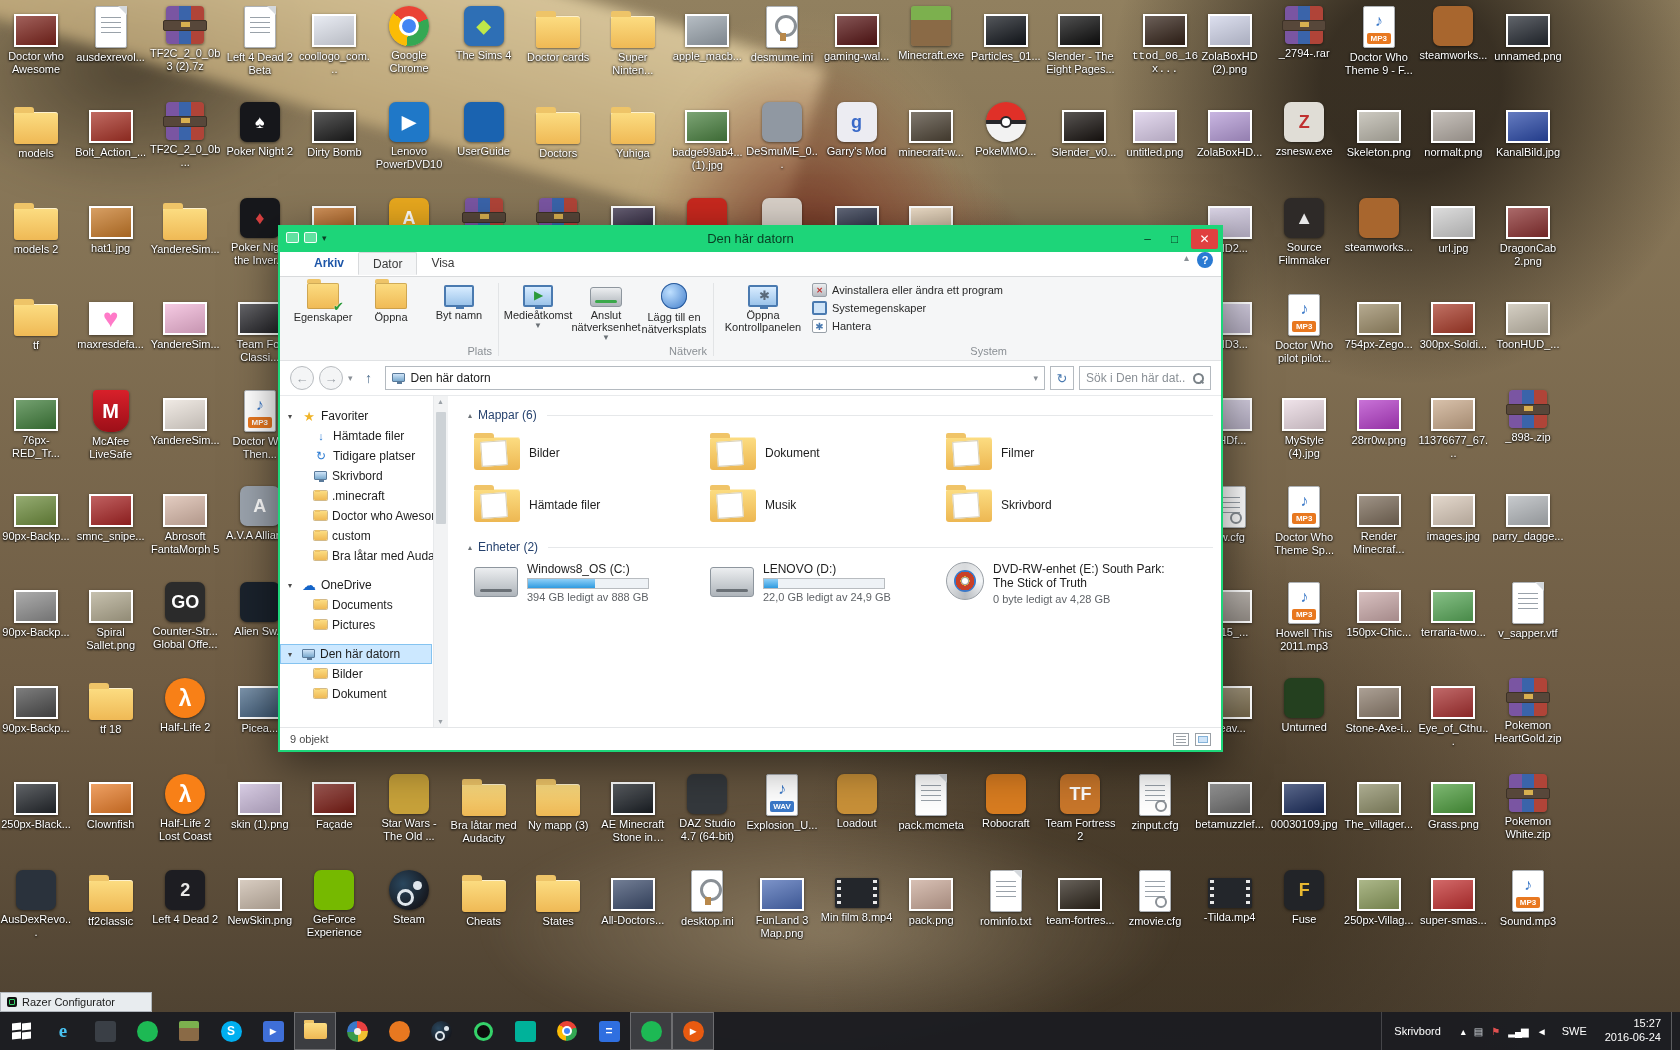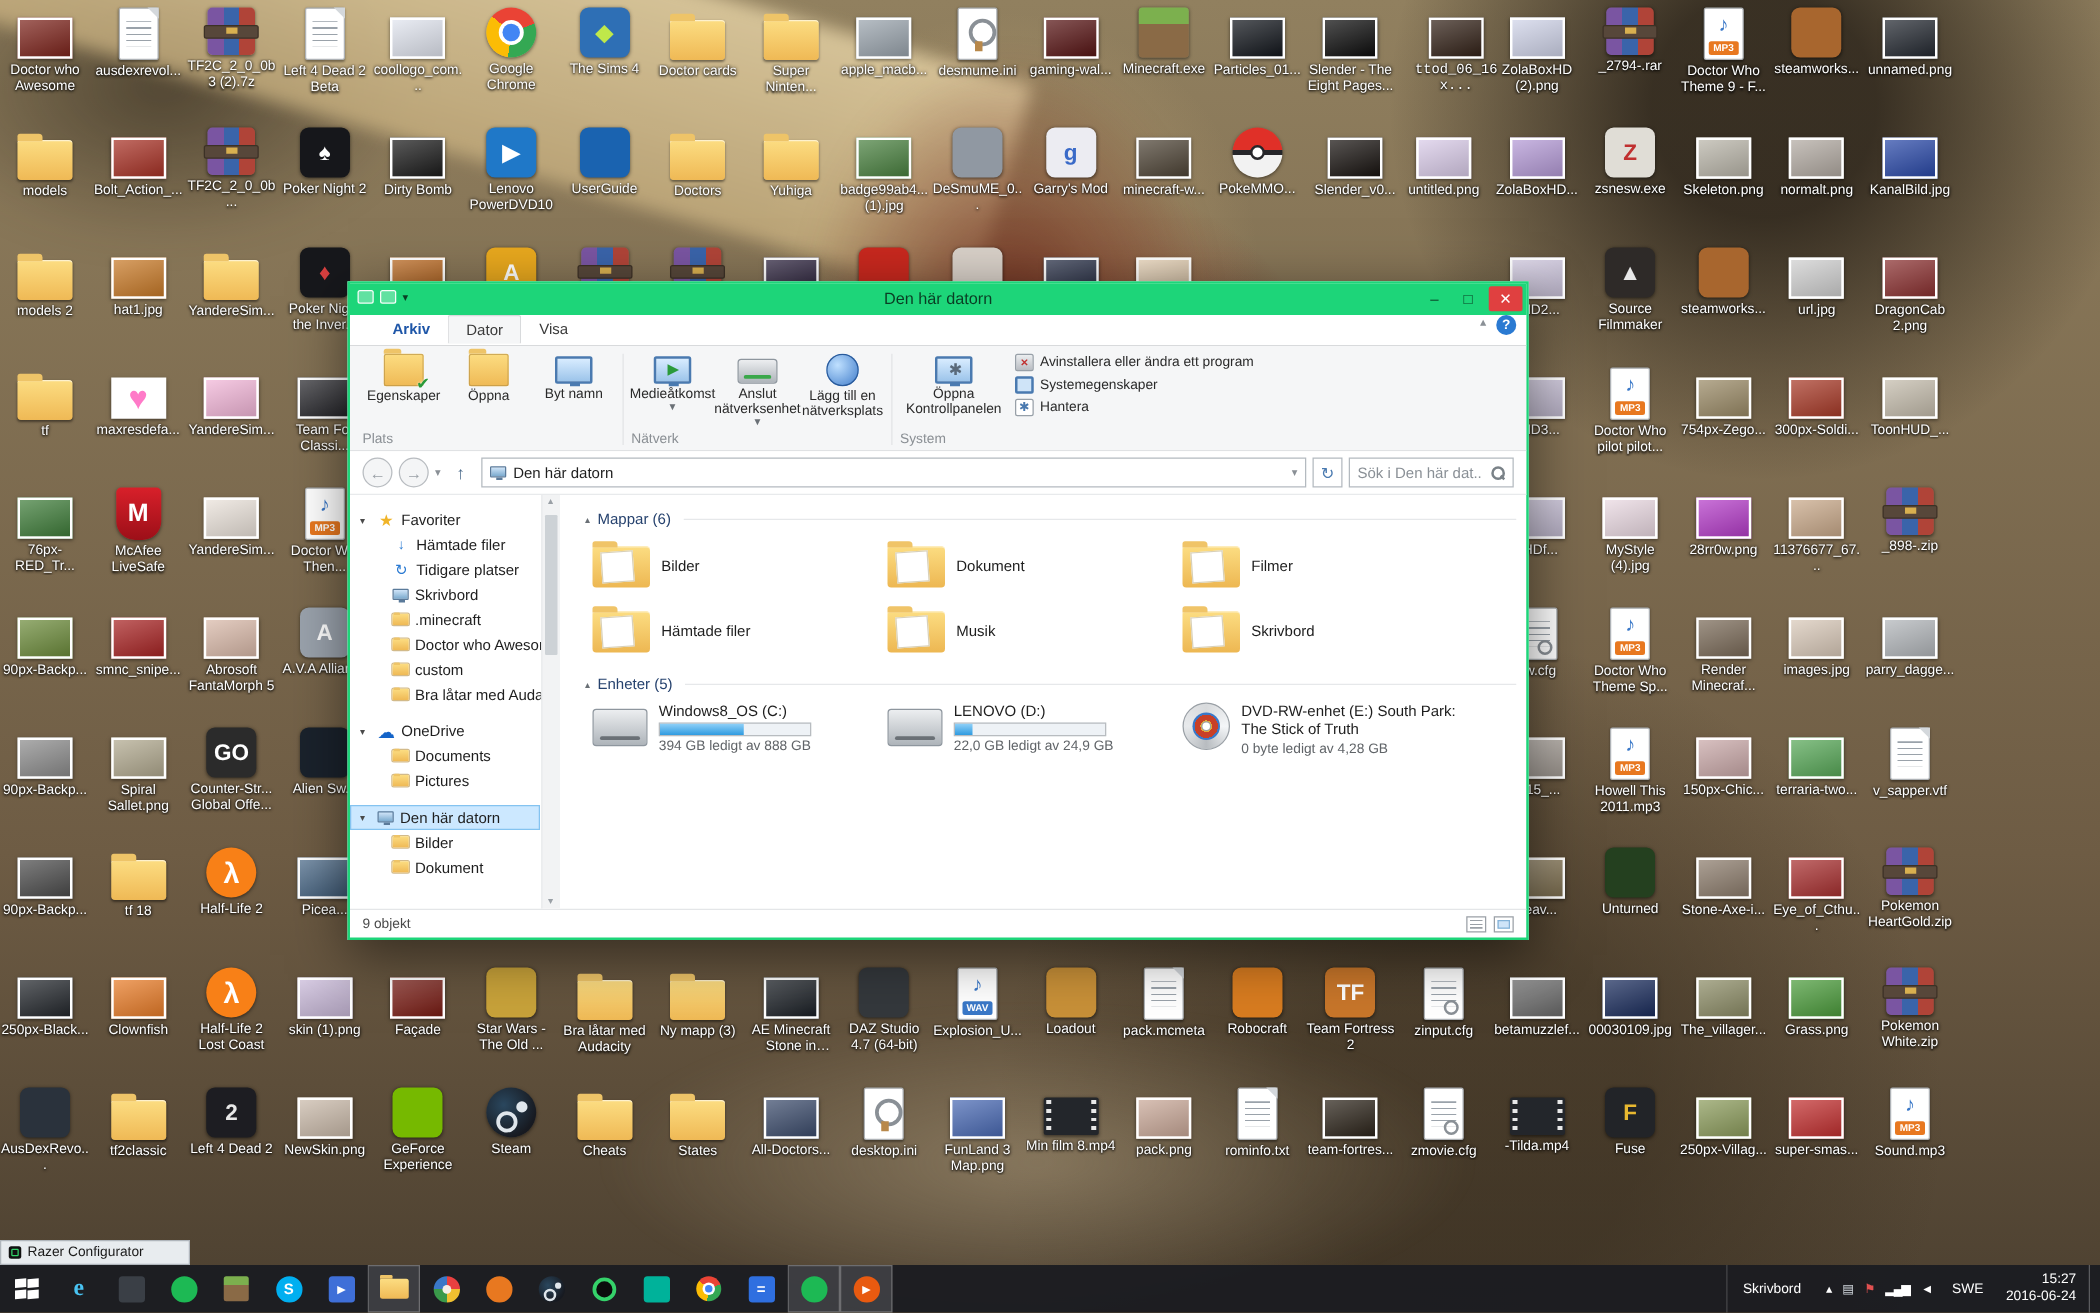--- a/index.html
+++ b/index.html
@@ -74,21 +74,21 @@
 .tabsrow{height:25px;background:#fff;border-bottom:1px solid #d8dadc;display:flex;align-items:flex-start;padding-left:20px;flex:none}
 .tab{padding:4px 14px 3px;font-size:12px;color:#3a3a3a}
 .tab.file{color:#1e56a8;font-weight:bold}
 .tab.active{border:1px solid #d8dadc;border-bottom:1px solid #f5f6f7;background:#f5f6f7;border-radius:2px 2px 0 0;margin-bottom:-1px}
 .tabsp{flex:1}
 .chev{color:#8a9096;font-size:10px;margin:0 8px 6px 0}
 .helpbtn{width:16px;height:16px;border-radius:50%;background:#2a7ad2;color:#fff;font-size:11px;display:flex;align-items:center;justify-content:center;margin:0 8px 4px 0;font-weight:bold}
 .ribbon{height:84px;background:#f5f6f7;border-bottom:1px solid #e0e2e4;display:flex;padding:2px 4px 0;flex:none}
 .rgroup{display:flex;flex-direction:column;padding:0 6px}
 .rbody{flex:1;display:flex;gap:2px;align-items:flex-start}
-.rname{text-align:left;font-size:11px;color:#8a8f94;padding:1px 0 3px}
+.rname{text-align:right;font-size:11px;color:#8a8f94;padding:1px 0 3px}
 .rsep{width:1px;background:#e2e4e6;margin:4px 0}
 .rbig{width:66px;display:flex;flex-direction:column;align-items:center;gap:2px;padding:4px 2px 0;font-size:11px;color:#2a2a2a;text-align:center;line-height:1.1}
 .rbig .dd{color:#6a7076;font-size:8px;line-height:6px}
 .rcol{display:flex;flex-direction:column;gap:4px;padding-top:4px}
 .rsmall{display:flex;align-items:center;gap:5px;font-size:11px;color:#2a2a2a;padding:0 4px;white-space:nowrap}
 .bi{position:relative;width:32px;height:26px}
 .bi-folder{background:linear-gradient(#fcdd82,#efb955);border-radius:2px;box-shadow:inset 0 0 0 1px rgba(190,150,70,.7)}
 .bi-folder::before{content:"";position:absolute;top:-4px;left:0;width:14px;height:4px;background:#eec468;border-radius:2px 2px 0 0}
 .bi-check::after{content:"✔";position:absolute;right:-5px;bottom:-5px;color:#2a9a3a;font-size:13px;text-shadow:0 0 2px #fff}
 .bi-monitor{width:30px;height:22px;margin-top:2px;border:2px solid #4a7ab0;background:linear-gradient(#d8ecff,#9cc4ea);border-radius:2px}
@@ -1027,21 +1027,21 @@
             <span class="tfold"></span>
             <span class="tname">Musik</span>
           </div>
           <div class="tile">
             <span class="tfold"></span>
             <span class="tname">Skrivbord</span>
           </div>
         </div>
       <div class="shead">
         <span class="sc">▴</span>
-        <span>Enheter (5)</span>
+        <span>Enheter (2)</span>
       </div>
       <div class="grid3">
           <div class="drive">
             <span class="dico-hdd"></span>
             <div class="dinfo">
               <div class="dname">Windows8_OS (C:)</div>
               <div class="dbar">
                 <i style="width: 56%;"></i>
               </div>
               <div class="dfree">394 GB ledigt av 888 GB</div>

